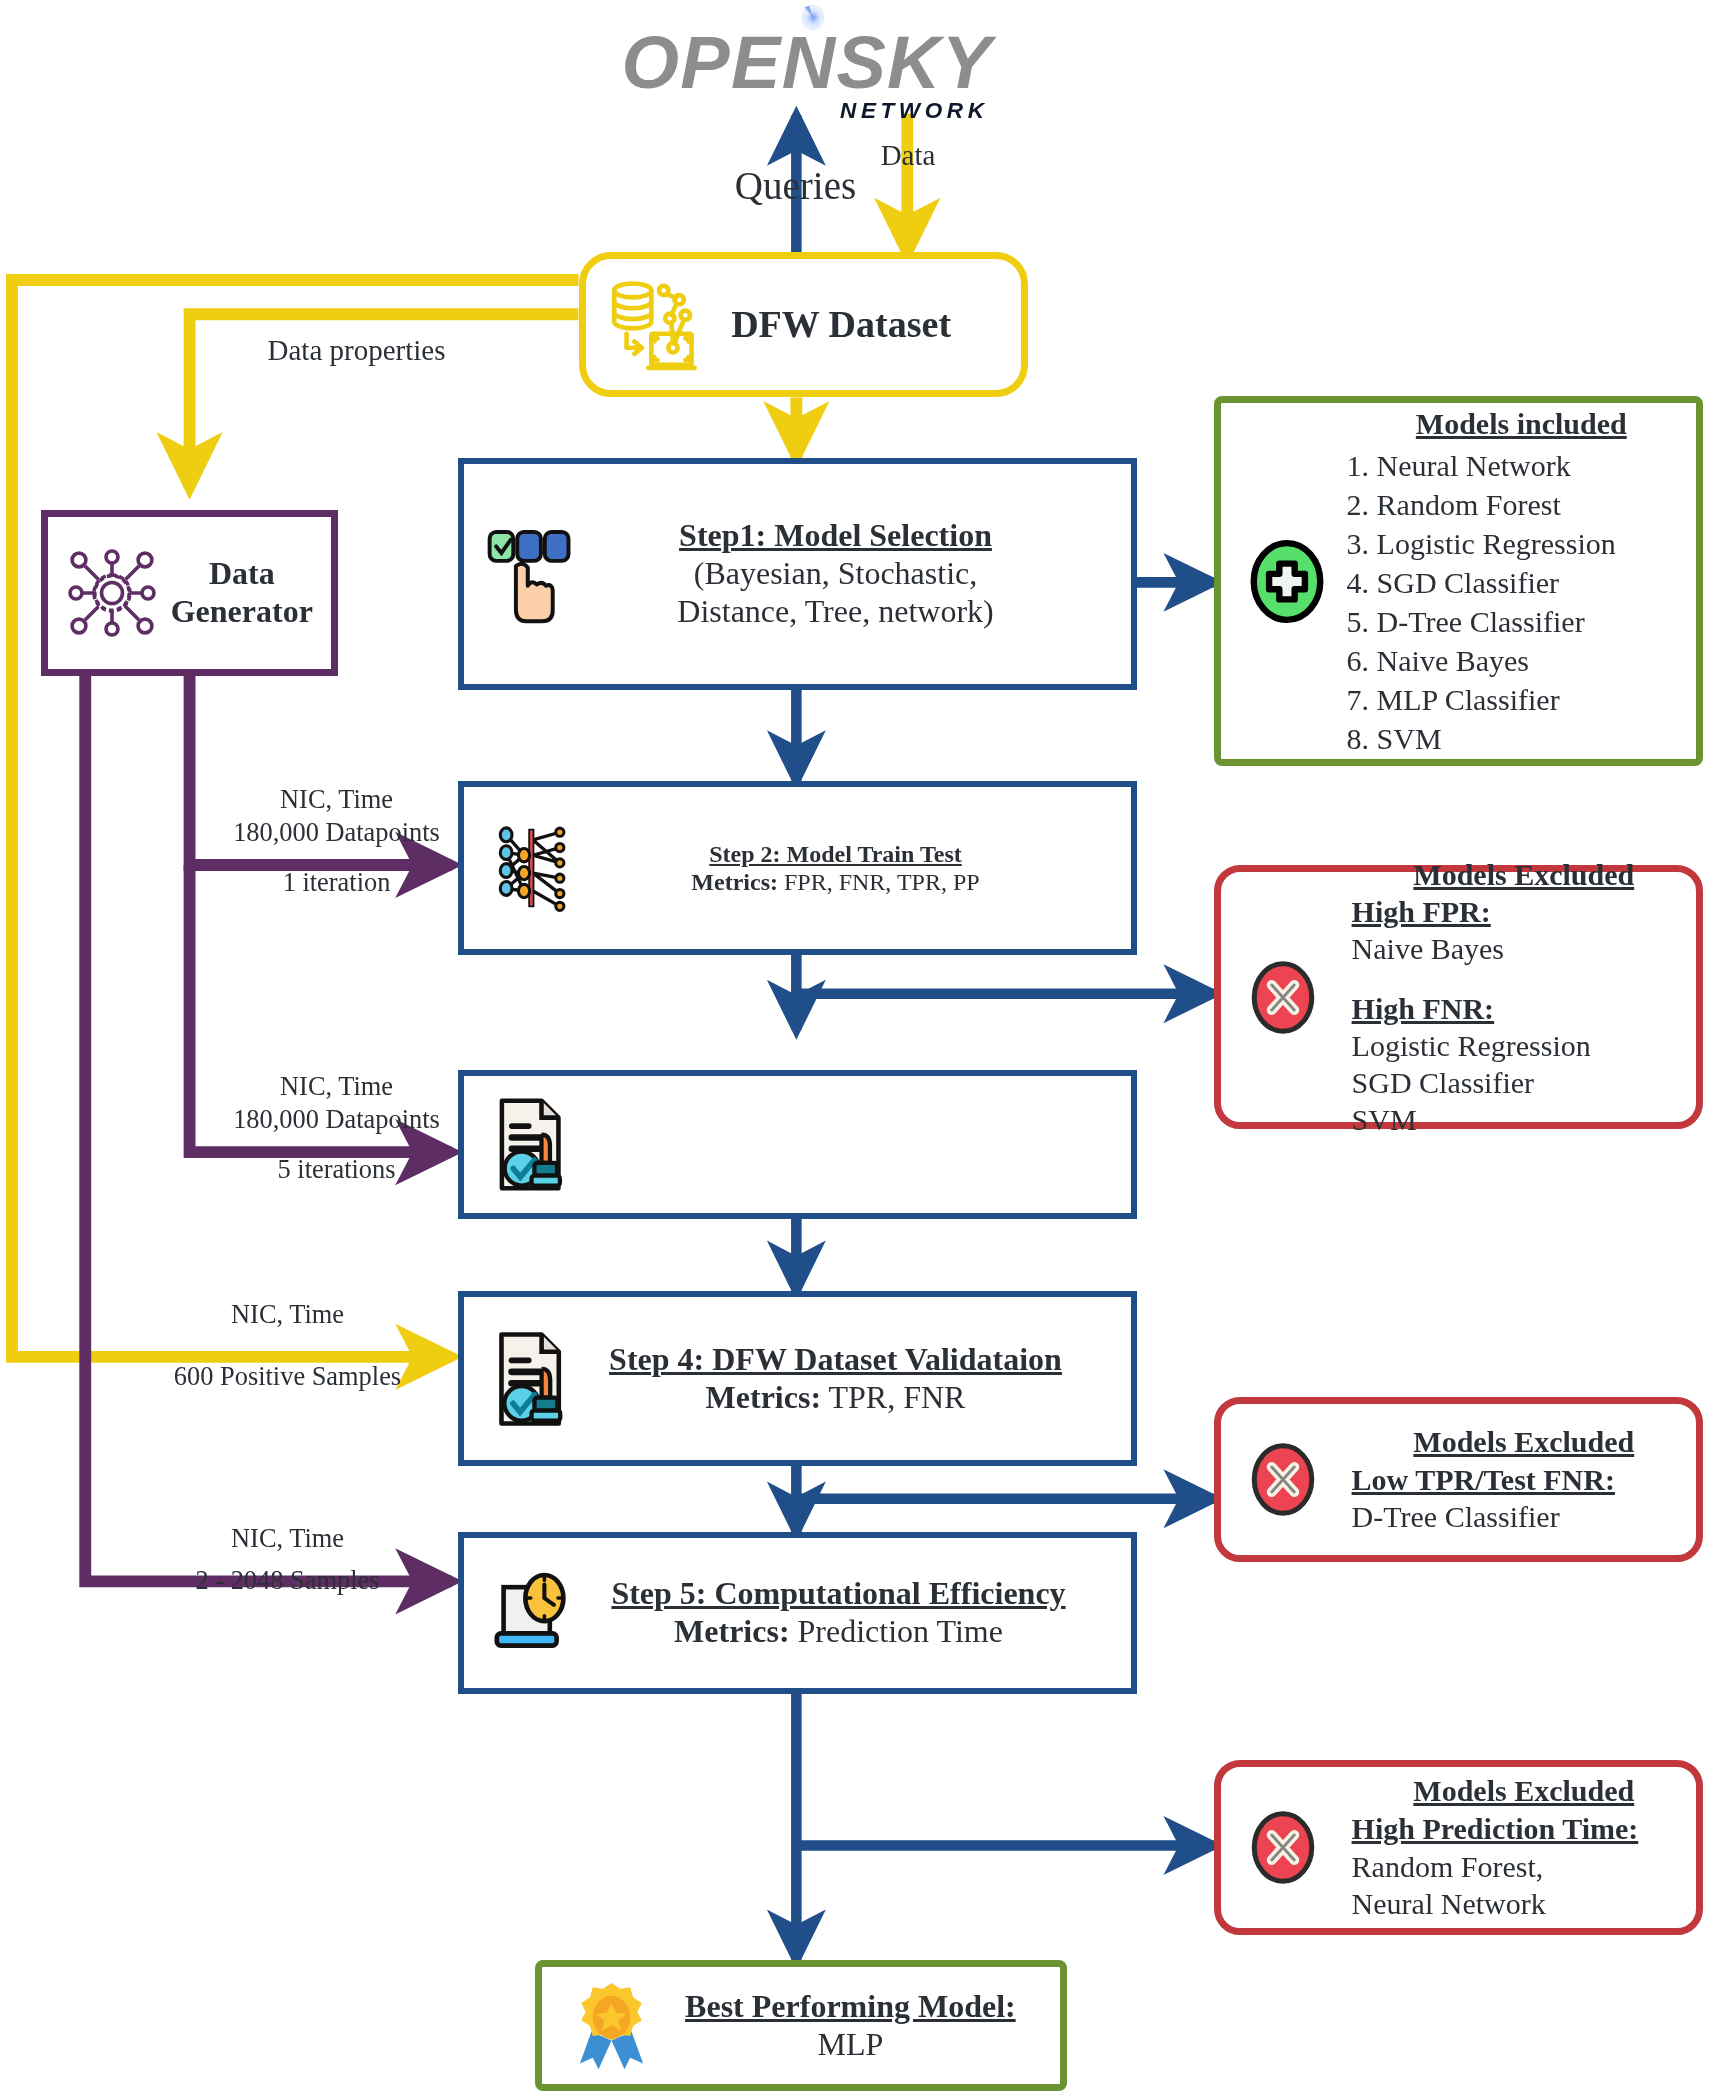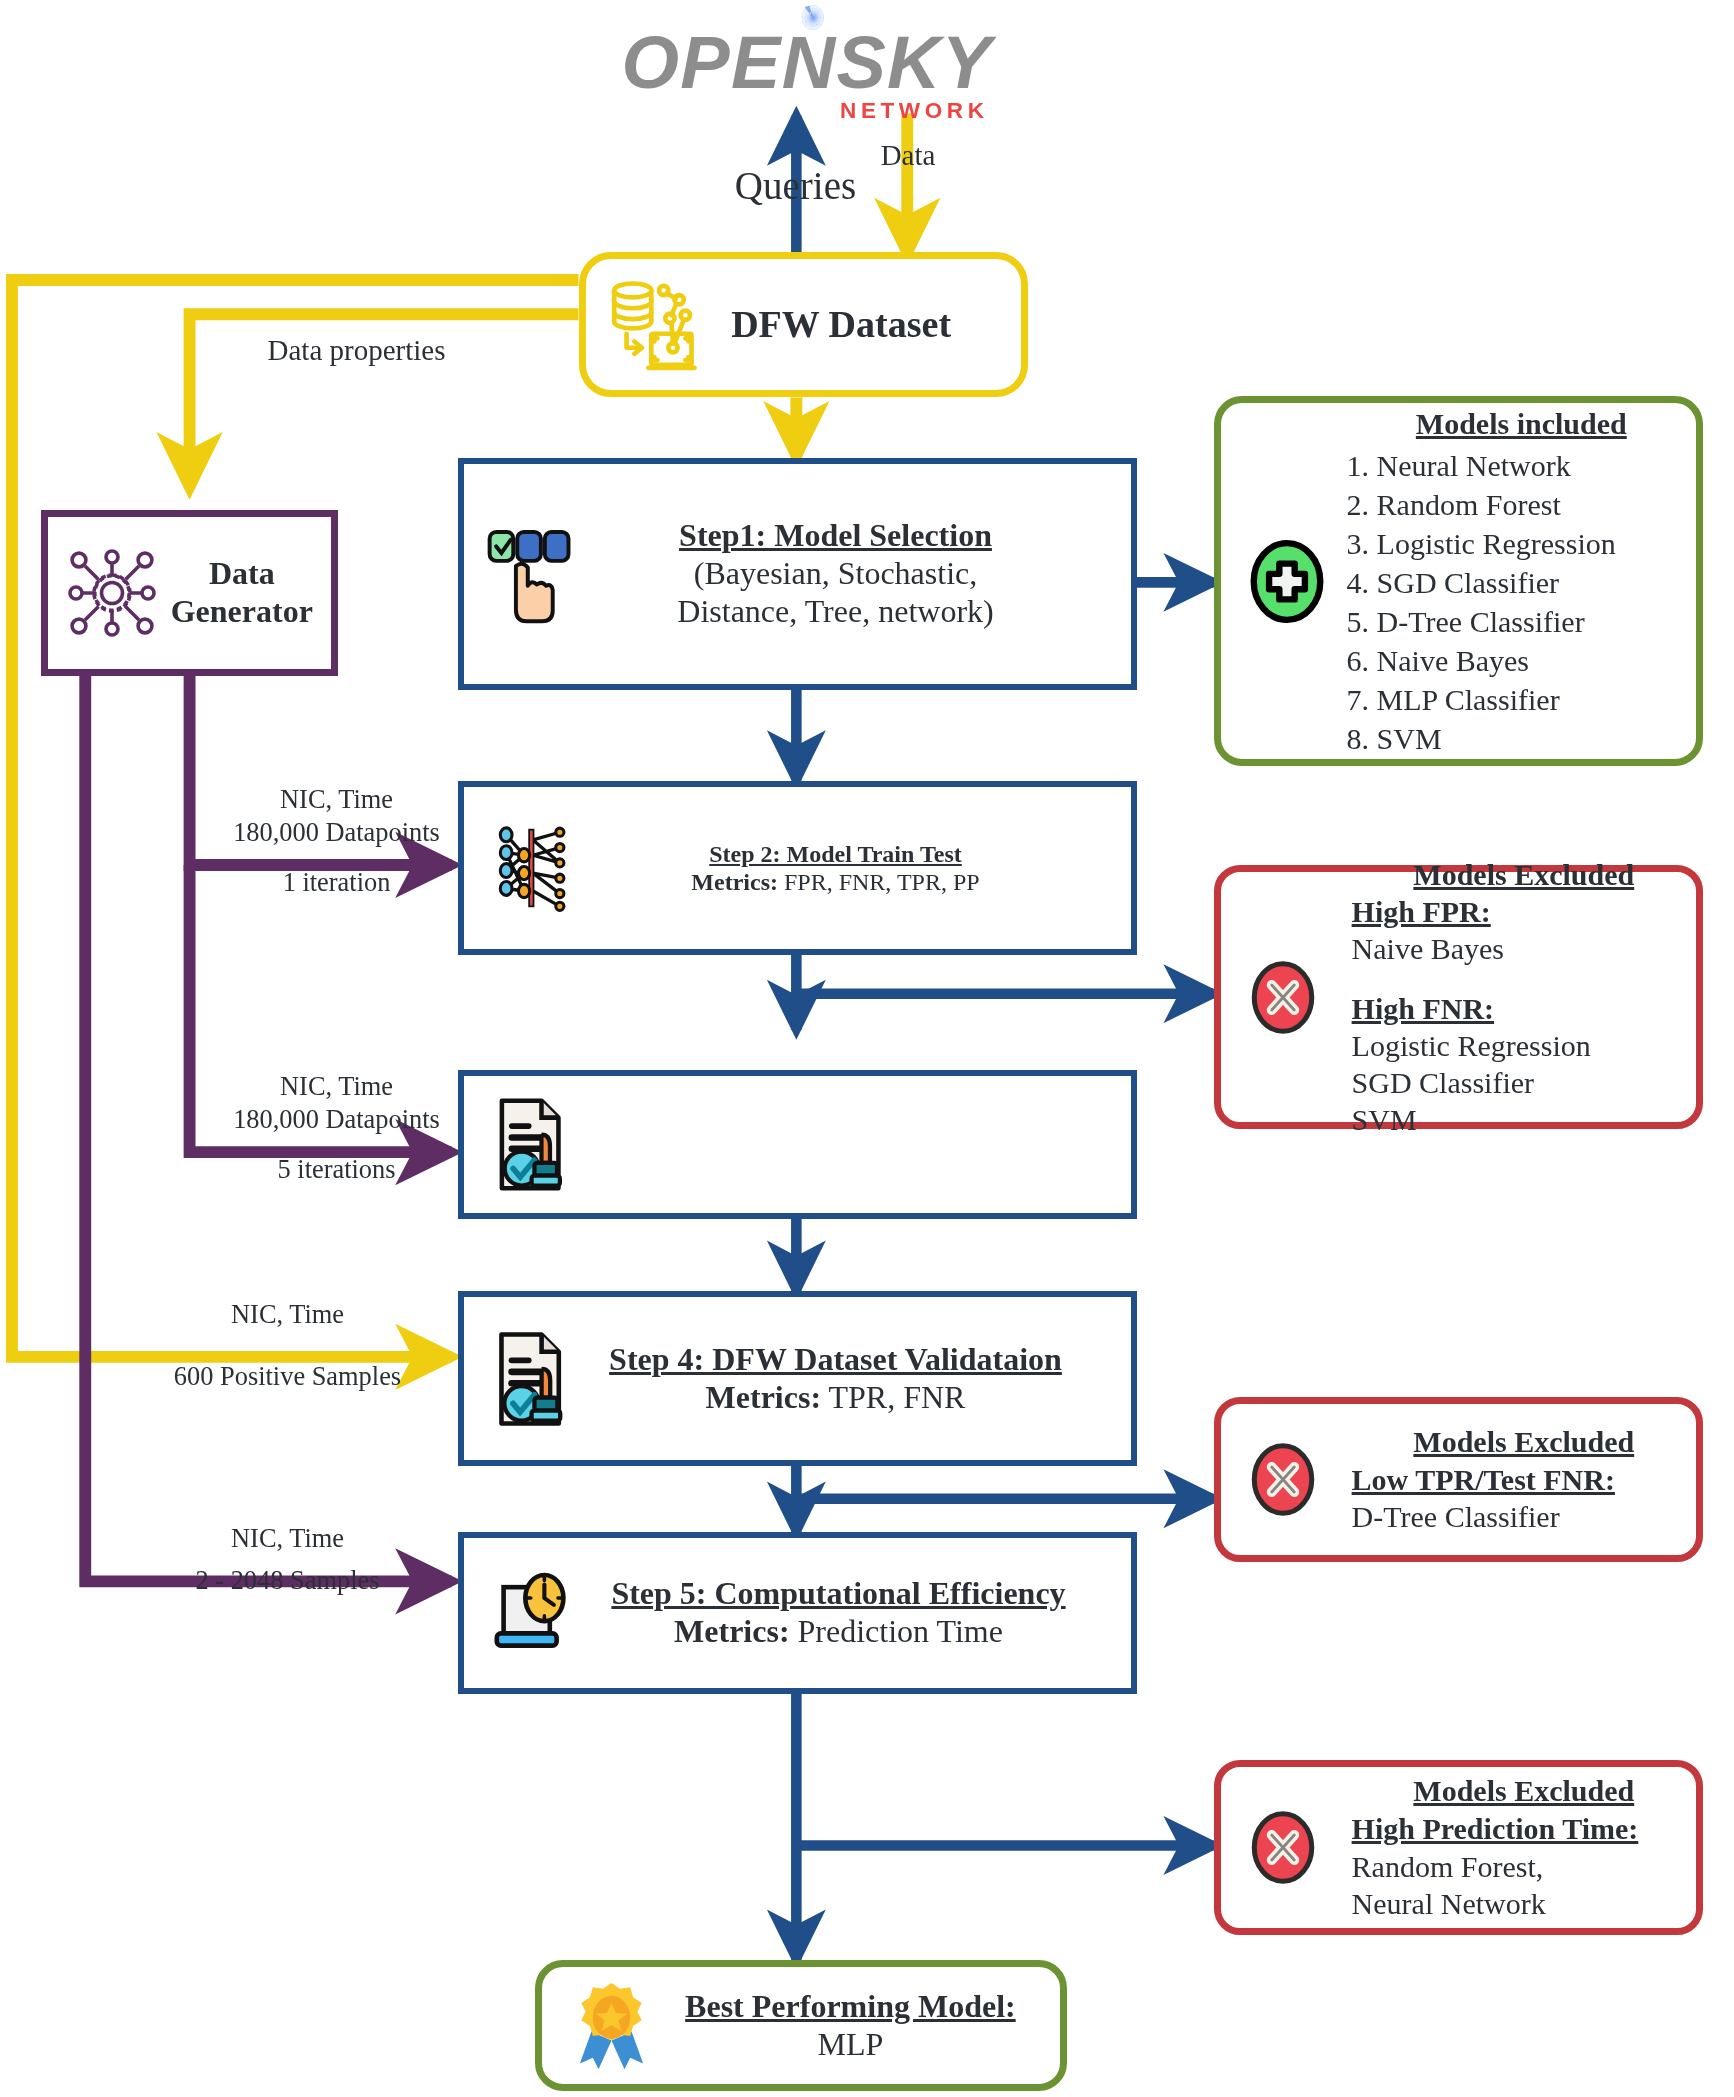--- a/index.html
+++ b/index.html
@@ -11,21 +11,21 @@
   
   .node{position:absolute;box-sizing:border-box;background:#fff;display:flex;
         align-items:center;}
   .node .txt{flex:1;text-align:center;line-height:1.18;}
   .u{text-decoration:underline;font-weight:bold;}
   .b{font-weight:bold;}
 
   .blue-box{border:6.6px solid #1f4e88;}
   .yellow-box{border:7.3px solid #efcd11;}
   .purple-box{border:7.3px solid #5e2d63;}
-  .green-box{border:7.3px solid #6c9331;border-radius:28px;font-family:Liberation Serif, serif;}
+  .green-box{border:7.3px solid #6c9331;border-radius:8px;font-family:Liberation Serif, serif;}
   .red-box{border:7.3px solid #c2383c;border-radius:26px;gap:12px;}
 
   
   .edge-label{position:absolute;text-align:center;color:#2b3036;
               font-family:"Liberation Serif","DejaVu Serif",serif;}
 
   
   .icon{flex:0 0 auto;display:flex;align-items:center;justify-content:center;}
 
   .logo-wrap{position:absolute;display:flex;align-items:center;}
@@ -98,22 +98,22 @@
     <line x1="62" y1="154" x2="178" y2="26" stroke="#aecbfa" stroke-width="1"></line>
     <path d="M120 90 L60 14 L96 6 Z" fill="#3f6fe0" opacity="0.55"></path>
     <circle cx="84" cy="62" r="5" fill="#fff" opacity="0.9"></circle>
     <circle cx="104" cy="58" r="4" fill="#fff" opacity="0.9"></circle>
     <circle cx="70" cy="120" r="5" fill="#bcd4fb"></circle>
     <circle cx="150" cy="140" r="5" fill="#bcd4fb"></circle>
   </svg>
   <div style="margin-left:-12px;">
     <div class="sky-word" style="font-size:74px;line-height:0.9;">OPENSKY</div>
     <div style="font-family:'Liberation Sans','DejaVu Sans',sans-serif;font-weight:bold;
-                font-size:22.5px;letter-spacing:4.6px;color:#ef4444;text-align:right;
-                margin-top:1.3px;margin-right:4px;">NETWORK</div>
+                font-size:22.5px;letter-spacing:4.6px;color:#0f172a;text-align:right;
+                margin-top:1.3px;margin-right:4px;font-style:italic;">NETWORK</div>
   </div>
 </div>
 
 <div class="edge-label" style="left:713px;top:139px;width:165px;font-size:39px;margin-top:24px;">Queries</div>
 <div class="edge-label" style="left:842px;top:139px;width:132px;font-size:29px;">Data</div>
 <div class="edge-label" style="left:218px;top:334px;width:277px;font-size:29px;">Data properties</div>
 
 <div class="edge-label" style="left:198px;top:783px;width:277px;font-size:26.4px;line-height:1.25;">
   <div>NIC, Time</div>
   <div>180,000 Datapoints</div>

